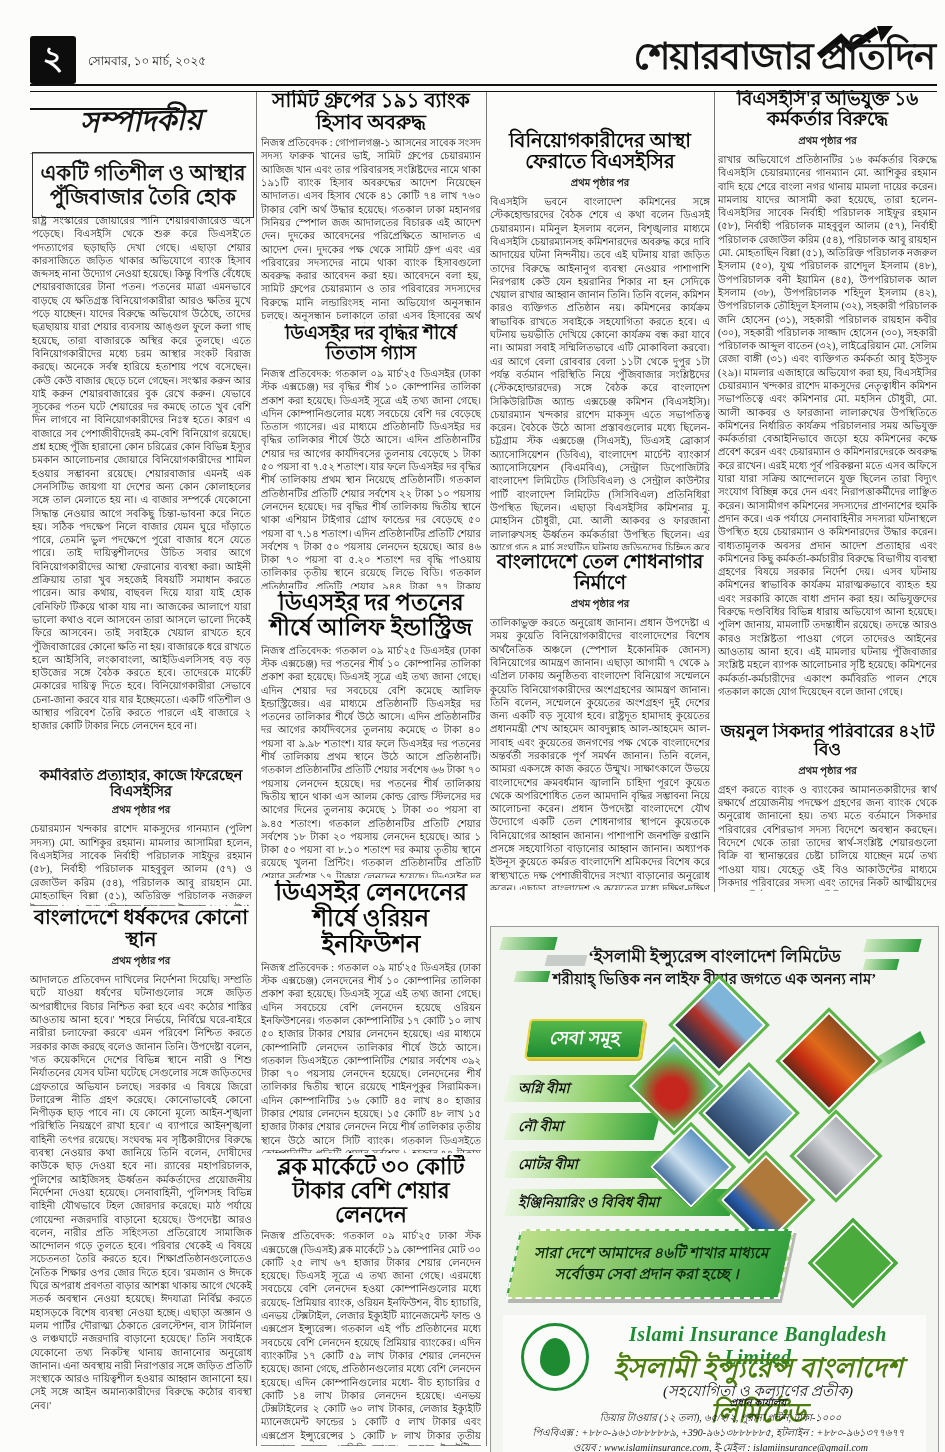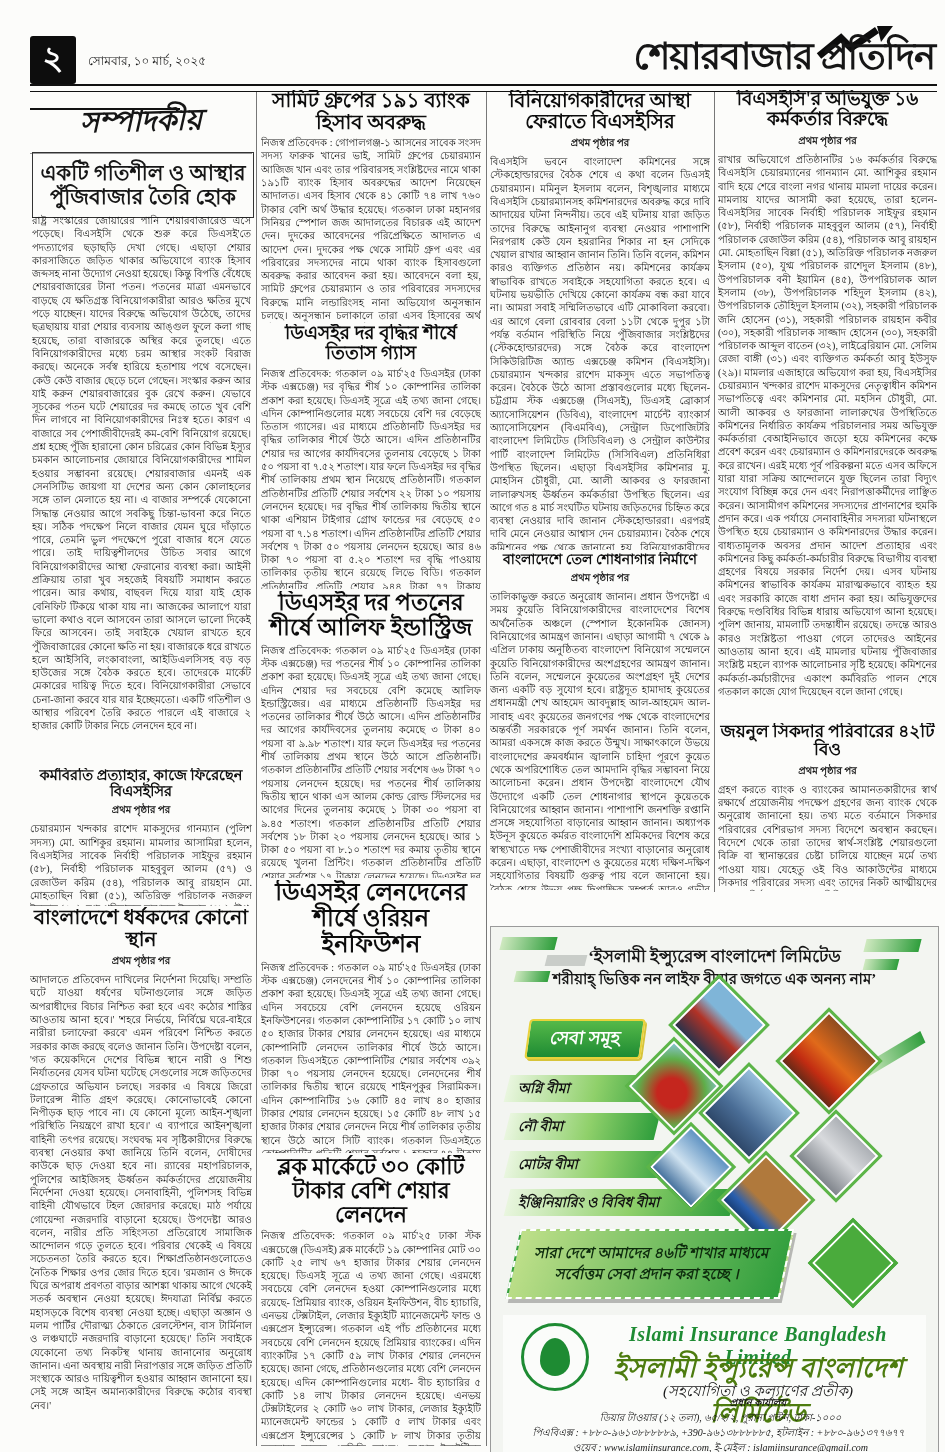--- a/index.html
+++ b/index.html
@@ -107,27 +107,27 @@
   <h2 style="font-size:24px;">ডিএসইর লেনদেনের শীর্ষে ওরিয়ন ইনফিউশন</h2>
   <div class="body-txt">নিজস্ব প্রতিবেদক : গতকাল ০৯ মার্চ'২৫ ডিএসইর (ঢাকা স্টক এক্সচেঞ্জ) লেনদেনের শীর্ষ ১০ কোম্পানির তালিকা প্রকাশ করা হয়েছে। ডিএসই সূত্রে এই তথ্য জানা গেছে। এদিন সবচেয়ে বেশি লেনদেন হয়েছে ওরিয়ন ইনফিউশনের। গতকাল কোম্পানিটির ১৭ কোটি ১০ লাখ ৫০ হাজার টাকার শেয়ার লেনদেন হয়েছে। এর মাধ্যমে কোম্পানিটি লেনদেন তালিকার শীর্ষে উঠে আসে। গতকাল ডিএসইতে কোম্পানিটির শেয়ার সর্বশেষ ৩৯২ টাকা ৭০ পয়সায় লেনদেন হয়েছে। লেনদেনের শীর্ষ তালিকার দ্বিতীয় স্থানে রয়েছে শাইনপুকুর সিরামিকস। এদিন কোম্পানিটির ১৬ কোটি ৪৫ লাখ ৪০ হাজার টাকার শেয়ার লেনদেন হয়েছে। ১৫ কোটি ৪৮ লাখ ১৫ হাজার টাকার শেয়ার লেনদেন নিয়ে শীর্ষ তালিকার তৃতীয় স্থানে উঠে আসে সিটি ব্যাংক। গতকাল ডিএসইতে কোম্পানিটির প্রতিটি শেয়ার সর্বশেষ ১ হাজার ৭৭ টাকায় লেনদেন হয়েছে। লেনদেনের শীর্ষ তালিকায় থাকা অন্যান্য কোম্পানিগুলো হলো- মিডল্যান্ড ব্যাংকের ৮ কোটি ৪৫ লাখ ২৫ হাজার টাকা, ফাইন ফুডসের ৭ কোটি ২৭ লাখ ৪৮ হাজার টাকা, এশিয়ান টাইগার গ্রোথ ফান্ডের ৬ কোটি ৫ লাখ ৮০ হাজার টাকা, বিচ হ্যাচারির ৫ কোটি ৯১ লাখ ২২ হাজার টাকা, রবি আজিয়াটার ৫ কোটি ৬৭ লাখ ২৯ হাজার টাকা, হাক্কানি পাল্পের ৫ কোটি ৬০ লাখ ৪৭ হাজার টাকা এবং খান ব্রাদার্সের ৫ কোটি ৫৫ লাখ ৭১ হাজার টাকার শেয়ার লেনদেন হয়েছে।</div>
 </div>
 
 <div class="abs article" style="left:261px;top:1155px;width:220px;height:291px;">
   <h2 style="font-size:22px;">ব্লক মার্কেটে ৩০ কোটি টাকার বেশি শেয়ার লেনদেন</h2>
   <div class="body-txt">নিজস্ব প্রতিবেদক: গতকাল ০৯ মার্চ'২৫ ঢাকা স্টক এক্সচেঞ্জে (ডিএসই) ব্লক মার্কেটে ১৯ কোম্পানির মোট ৩০ কোটি ২৫ লাখ ৬৭ হাজার টাকার শেয়ার লেনদেন হয়েছে। ডিএসই সূত্রে এ তথ্য জানা গেছে। এরমধ্যে সবচেয়ে বেশি লেনদেন হওয়া কোম্পানিগুলোর মধ্যে রয়েছে- প্রিমিয়ার ব্যাংক, ওরিয়ন ইনফিউশন, বীচ হ্যাচারি, এনভয় টেক্সটাইল, লেজার ইক্যুইটি ম্যানেজমেন্ট ফান্ড ও এক্সপ্রেস ইন্স্যুরেন্স। গতকাল এই পাঁচ প্রতিষ্ঠানের মধ্যে সবচেয়ে বেশি লেনদেন হয়েছে প্রিমিয়ার ব্যাংকের। এদিন ব্যাংকটির ১৭ কোটি ৫৯ লাখ টাকার শেয়ার লেনদেন হয়েছে। জানা গেছে, প্রতিষ্ঠানগুলোর মধ্যে বেশি লেনদেন হয়েছে। এদিন কোম্পানিগুলোর মধ্যে- বীচ হ্যাচারির ৫ কোটি ১৪ লাখ টাকার লেনদেন হয়েছে। এনভয় টেক্সটাইলের ২ কোটি ৬০ লাখ টাকার, লেজার ইক্যুইটি ম্যানেজমেন্ট ফান্ডের ১ কোটি ৫ লাখ টাকার এবং এক্সপ্রেস ইন্স্যুরেন্সের ১ কোটি ৮ লাখ টাকার তৃতীয় অবস্থানে রয়েছে এনসিসি ব্যাংক। লেঞ্জার ইক্যুইটিসহ অন্যান্য কোম্পানিগুলোর মধ্যে ১ কোটি ৫ লাখ এবং এক্সপ্রেস ইন্স্যুরেন্স ১ কোটি ৮ লাখ টাকার শেয়ার লেনদেন হয়েছে।</div>
 </div>
 
 <div class="abs article" style="left:490px;top:90px;width:220px;height:460px;">
-  <h2 style="font-size:19.5px;">বিনিয়োগকারীদের আস্থা ফেরাতে বিএসইসির</h2>
+  <h2 style="font-size:19.5px;margin-top:40px;">বিনিয়োগকারীদের আস্থা ফেরাতে বিএসইসির</h2>
   <div class="kicker">প্রথম পৃষ্ঠার পর</div>
   <div class="body-txt">বিএসইসি ভবনে বাংলাদেশ কমিশনের সঙ্গে স্টেকহোল্ডারদের বৈঠক শেষে এ কথা বলেন ডিএসই চেয়ারম্যান। মমিনুল ইসলাম বলেন, বিশৃঙ্খলার মাধ্যমে বিএসইসি চেয়ারম্যানসহ কমিশনারদের অবরুদ্ধ করে দাবি আদায়ের ঘটনা নিন্দনীয়। তবে এই ঘটনায় যারা জড়িত তাদের বিরুদ্ধে আইনানুগ ব্যবস্থা নেওয়ার পাশাপাশি নিরপরাধ কেউ যেন হয়রানির শিকার না হন সেদিকে খেয়াল রাখার আহ্বান জানান তিনি। তিনি বলেন, কমিশন কারও ব্যক্তিগত প্রতিষ্ঠান নয়। কমিশনের কার্যক্রম স্বাভাবিক রাখতে সবাইকে সহযোগিতা করতে হবে। এ ঘটনায় ভয়ভীতি দেখিয়ে কোনো কার্যক্রম বন্ধ করা যাবে না। আমরা সবাই সম্মিলিতভাবে এটি মোকাবিলা করবো। এর আগে বেলা রোববার বেলা ১১টা থেকে দুপুর ১টা পর্যন্ত বর্তমান পরিস্থিতি নিয়ে পুঁজিবাজার সংশ্লিষ্টদের (স্টেকহোল্ডারদের) সঙ্গে বৈঠক করে বাংলাদেশ সিকিউরিটিজ অ্যান্ড এক্সচেঞ্জ কমিশন (বিএসইসি)। চেয়ারম্যান খন্দকার রাশেদ মাকসুদ এতে সভাপতিত্ব করেন। বৈঠকে উঠে আসা প্রস্তাবগুলোর মধ্যে ছিলেন- চট্টগ্রাম স্টক এক্সচেঞ্জ (সিএসই), ডিএসই ব্রোকার্স অ্যাসোসিয়েশন (ডিবিএ), বাংলাদেশ মার্চেন্ট ব্যাংকার্স অ্যাসোসিয়েশন (বিএমবিএ), সেন্ট্রাল ডিপোজিটরি বাংলাদেশ লিমিটেড (সিডিবিএল) ও সেন্ট্রাল কাউন্টার পার্টি বাংলাদেশ লিমিটেড (সিসিবিএল) প্রতিনিধিরা উপস্থিত ছিলেন। এছাড়া বিএসইসির কমিশনার মু. মোহসিন চৌধুরী, মো. আলী আকবর ও ফারজানা লালারুখসহ ঊর্ধ্বতন কর্মকর্তারা উপস্থিত ছিলেন। এর আগে গত ৪ মার্চ সংঘটিত ঘটনায় জড়িতদের চিহ্নিত করে ব্যবস্থা নেওয়ার দাবি জানান স্টেকহোল্ডাররা। এরপরই দাবি মেনে নেওয়ার আশ্বাস দেন চেয়ারম্যান। বৈঠক শেষে কমিশনের পক্ষ থেকে জানানো হয়, বিনিয়োগকারীদের আস্থা ফেরাতে কমিশন সম্ভাব্য সব ধরনের পদক্ষেপ নেবে এবং বাজারের তারল্য বাড়াতে ও সুশাসন নিশ্চিত করতে সংস্কার কার্যক্রম অব্যাহত রাখবে। পুঁজিবাজারের সংকট নিরসনে সব স্টেকহোল্ডারদের সমন্বয়ে কাজ করার তাগিদ দেন ডিএসই চেয়ারম্যান। সকলের বিশ্বাস কমিশনের পদক্ষেপের মাধ্যমে আস্থার সংকট কেটে যাবে।</div>
 </div>
 
 <div class="abs article" style="left:490px;top:552px;width:220px;height:338px;">
-  <h2 style="font-size:14px;">বাংলাদেশে তেল শোধনাগার নির্মাণে</h2>
+  <h2 style="font-size:19px;">বাংলাদেশে তেল শোধনাগার নির্মাণে</h2>
   <div class="kicker">প্রথম পৃষ্ঠার পর</div>
   <div class="body-txt">তালিকাভুক্ত করতে অনুরোধ জানান। প্রধান উপদেষ্টা এ সময় কুয়েতি বিনিয়োগকারীদের বাংলাদেশের বিশেষ অর্থনৈতিক অঞ্চলে (স্পেশাল ইকোনমিক জোনস) বিনিয়োগের আমন্ত্রণ জানান। এছাড়া আগামী ৭ থেকে ৯ এপ্রিল ঢাকায় অনুষ্ঠিতব্য বাংলাদেশ বিনিয়োগ সম্মেলনে কুয়েতি বিনিয়োগকারীদের অংশগ্রহণের আমন্ত্রণ জানান। তিনি বলেন, সম্মেলনে কুয়েতের অংশগ্রহণ দুই দেশের জন্য একটি বড় সুযোগ হবে। রাষ্ট্রদূত হামাদাহ কুয়েতের প্রধানমন্ত্রী শেখ আহমেদ আবদুল্লাহ আল-আহমেদ আল-সাবাহ এবং কুয়েতের জনগণের পক্ষ থেকে বাংলাদেশের অন্তর্বর্তী সরকারকে পূর্ণ সমর্থন জানান। তিনি বলেন, আমরা একসঙ্গে কাজ করতে উন্মুখ। সাক্ষাৎকালে উভয়ে বাংলাদেশের ক্রমবর্ধমান জ্বালানি চাহিদা পূরণে কুয়েত থেকে অপরিশোধিত তেল আমদানি বৃদ্ধির সম্ভাবনা নিয়ে আলোচনা করেন। প্রধান উপদেষ্টা বাংলাদেশে যৌথ উদ্যোগে একটি তেল শোধনাগার স্থাপনে কুয়েতকে বিনিয়োগের আহ্বান জানান। পাশাপাশি জনশক্তি রপ্তানি প্রসঙ্গে সহযোগিতা বাড়ানোর আহ্বান জানান। অধ্যাপক ইউনূস কুয়েতে কর্মরত বাংলাদেশি শ্রমিকদের বিশেষ করে স্বাস্থ্যখাতে দক্ষ পেশাজীবীদের সংখ্যা বাড়ানোর অনুরোধ করেন। এছাড়া, বাংলাদেশ ও কুয়েতের মধ্যে দক্ষিণ-দক্ষিণ সহযোগিতার বিষয়টি গুরুত্ব পায় বলে জানানো হয়। বৈঠক শেষে উভয় পক্ষ দ্বিপাক্ষিক সম্পর্ক আরও গভীর করার অঙ্গীকার পুনর্ব্যক্ত করেন। অধ্যাপক ইউনূস রমজান ও ঈদের শুভেচ্ছা জানিয়ে কূটনৈতিক সম্পর্ক আরও জোরদারের প্রত্যাশা ব্যক্ত করেন এবং সহযোগিতার ওপর ভিত্তি করে তৈরি। আমরা বাণিজ্য, জ্বালানি এবং সহযোগিতার ওপর ভিত্তি করে নতুন উচ্চতায় নিতে প্রতিশ্রুতিবদ্ধ।</div>
 </div>
 
 <div class="abs article" style="left:718px;top:90px;width:219px;height:632px;">
   <h2 style="font-size:18.5px;">বিএসইসি'র অভিযুক্ত ১৬ কর্মকর্তার বিরুদ্ধে</h2>
   <div class="kicker">প্রথম পৃষ্ঠার পর</div>
   <div class="body-txt">রাখার অভিযোগে প্রতিষ্ঠানটির ১৬ কর্মকর্তার বিরুদ্ধে বিএসইসি চেয়ারম্যানের গানম্যান মো. আশিকুর রহমান বাদি হয়ে শেরে বাংলা নগর থানায় মামলা দায়ের করেন। মামলায় যাদের আসামী করা হয়েছে, তারা হলেন- বিএসইসির সাবেক নির্বাহী পরিচালক সাইফুর রহমান (৫৮), নির্বাহী পরিচালক মাহবুবুল আলম (৫৭), নির্বাহী পরিচালক রেজাউল করিম (৫৪), পরিচালক আবু রায়হান মো. মোহতাছিন বিল্লা (৫১), অতিরিক্ত পরিচালক নজরুল ইসলাম (৫০), যুগ্ম পরিচালক রাশেদুল ইসলাম (৪৮), উপপরিচালক বনী ইয়ামিন (৪৫), উপপরিচালক আল ইসলাম (৩৮), উপপরিচালক শহিদুল ইসলাম (৪২), উপপরিচালক তৌহিদুল ইসলাম (৩২), সহকারী পরিচালক জনি হোসেন (৩১), সহকারী পরিচালক রায়হান কবীর (৩০), সহকারী পরিচালক সাজ্জাদ হোসেন (৩০), সহকারী পরিচালক আব্দুল বাতেন (৩২), লাইব্রেরিয়ান মো. সেলিম রেজা বাঙ্গী (৩১) এবং ব্যক্তিগত কর্মকর্তা আবু ইউসুফ (২৯)। মামলার এজাহারে অভিযোগ করা হয়, বিএসইসির চেয়ারম্যান খন্দকার রাশেদ মাকসুদের নেতৃত্বাধীন কমিশন সভাপতিত্বে এবং কমিশনার মো. মহসিন চৌধুরী, মো. আলী আকবর ও ফারজানা লালারুখের উপস্থিতিতে কমিশনের নির্ধারিত কার্যক্রম পরিচালনার সময় অভিযুক্ত কর্মকর্তারা বেআইনিভাবে জড়ো হয়ে কমিশনের কক্ষে প্রবেশ করেন এবং চেয়ারম্যান ও কমিশনারদেরকে অবরুদ্ধ করে রাখেন। এরই মধ্যে পূর্ব পরিকল্পনা মতে এসব অফিসে যারা যারা সক্রিয় আন্দোলনে যুক্ত ছিলেন তারা বিদ্যুৎ সংযোগ বিচ্ছিন্ন করে দেন এবং নিরাপত্তাকর্মীদের লাঞ্ছিত করেন। আসামীগণ কমিশনের সদস্যদের প্রাণনাশের হুমকি প্রদান করে। এক পর্যায়ে সেনাবাহিনীর সদস্যরা ঘটনাস্থলে উপস্থিত হয়ে চেয়ারম্যান ও কমিশনারদের উদ্ধার করেন। বাধ্যতামূলক অবসর প্রদান আদেশ প্রত্যাহার এবং কমিশনের কিছু কর্মকর্তা-কর্মচারীর বিরুদ্ধে বিভাগীয় ব্যবস্থা গ্রহণের বিষয়ে সরকার নির্দেশ দেয়। এসব ঘটনায় কমিশনের স্বাভাবিক কার্যক্রম মারাত্মকভাবে ব্যাহত হয় এবং সরকারি কাজে বাধা প্রদান করা হয়। অভিযুক্তদের বিরুদ্ধে দণ্ডবিধির বিভিন্ন ধারায় অভিযোগ আনা হয়েছে। পুলিশ জানায়, মামলাটি তদন্তাধীন রয়েছে। তদন্তে আরও কারও সংশ্লিষ্টতা পাওয়া গেলে তাদেরও আইনের আওতায় আনা হবে। এই মামলার ঘটনায় পুঁজিবাজার সংশ্লিষ্ট মহলে ব্যাপক আলোচনার সৃষ্টি হয়েছে। কমিশনের কর্মকর্তা-কর্মচারীদের একাংশ কর্মবিরতি পালন শেষে গতকাল কাজে যোগ দিয়েছেন বলে জানা গেছে।</div>
 </div>
 

